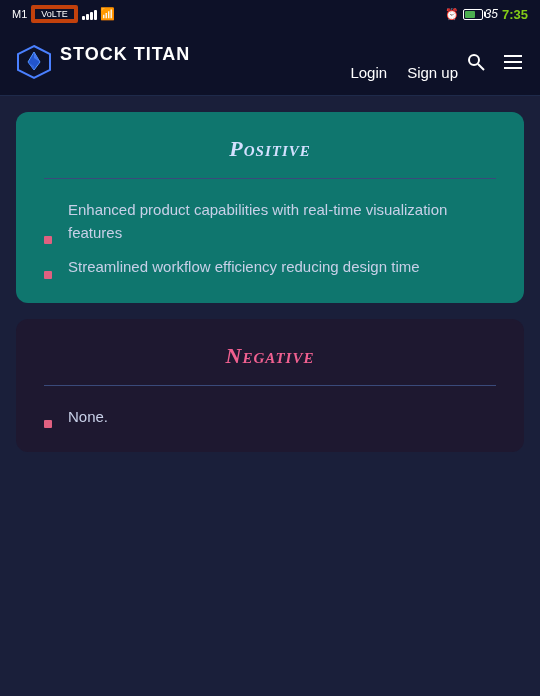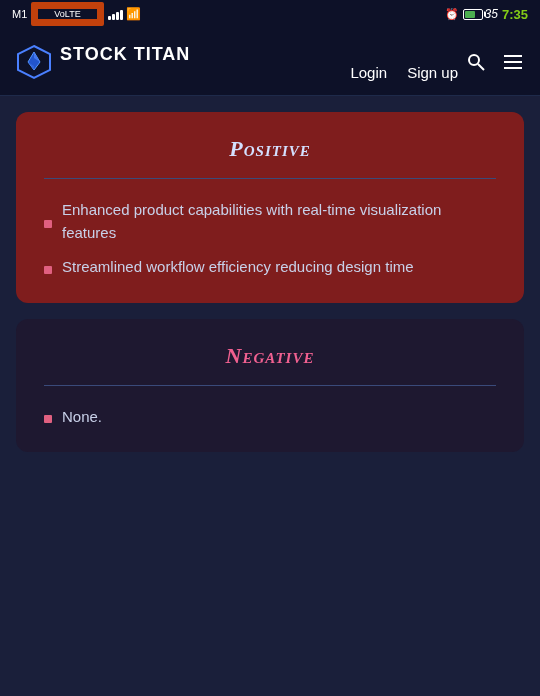--- a/index.html
+++ b/index.html
@@ -171,21 +171,21 @@
     
     .main-content {
       background: #1a1f3a;
       padding: 16px;
       height: calc(696px - 96px);
       overflow-y: auto;
     }
 
     
     .card {
-      background: #7f1d1d;
+      background: #0f766e;
       border-radius: 12px;
       padding: 24px 28px;
       margin-bottom: 16px;
     }
 
     .card-title {
       font-size: 22px;
       font-weight: bold;
       color: #e8e8e8;
       text-align: center;
@@ -212,22 +212,22 @@
     .bullet-list {
       list-style: none;
       padding: 0;
       display: flex;
       flex-direction: column;
       gap: 12px;
     }
 
     .bullet-item {
       display: flex;
-      align-items: center;
-      gap: 10px;
+      align-items: flex-end;
+      gap: 16px;
       color: #c8d0e8;
       font-size: 15px;
       line-height: 1.5;
       font-family: sans-serif;
     }
 
     .bullet-marker {
       width: 8px;
       height: 8px;
       background: #e06080;
@@ -240,21 +240,21 @@
     .card-negative {
       background: #1e1830;
     }
   </style>
 </head>
 <body>
 
 <div class="status-bar">
   <div class="status-left">
     <span>M1</span>
-    <span style="font-size:9px; border:7px solid #c2410c; border-radius:2px; padding:0 16px;">VoLTE</span>
+    <span style="font-size:9px; border:4px solid #c2410c; border-radius:2px; padding:0 6px;">VoLTE</span>
     <div class="signal-bars">
       <span></span>
         <span></span>
         <span></span>
         <span></span>
     </div>
     <span class="wifi-icon">📶</span>
   </div>
   <div class="status-right">
     <span style="font-size:11px;">⏰</span>

